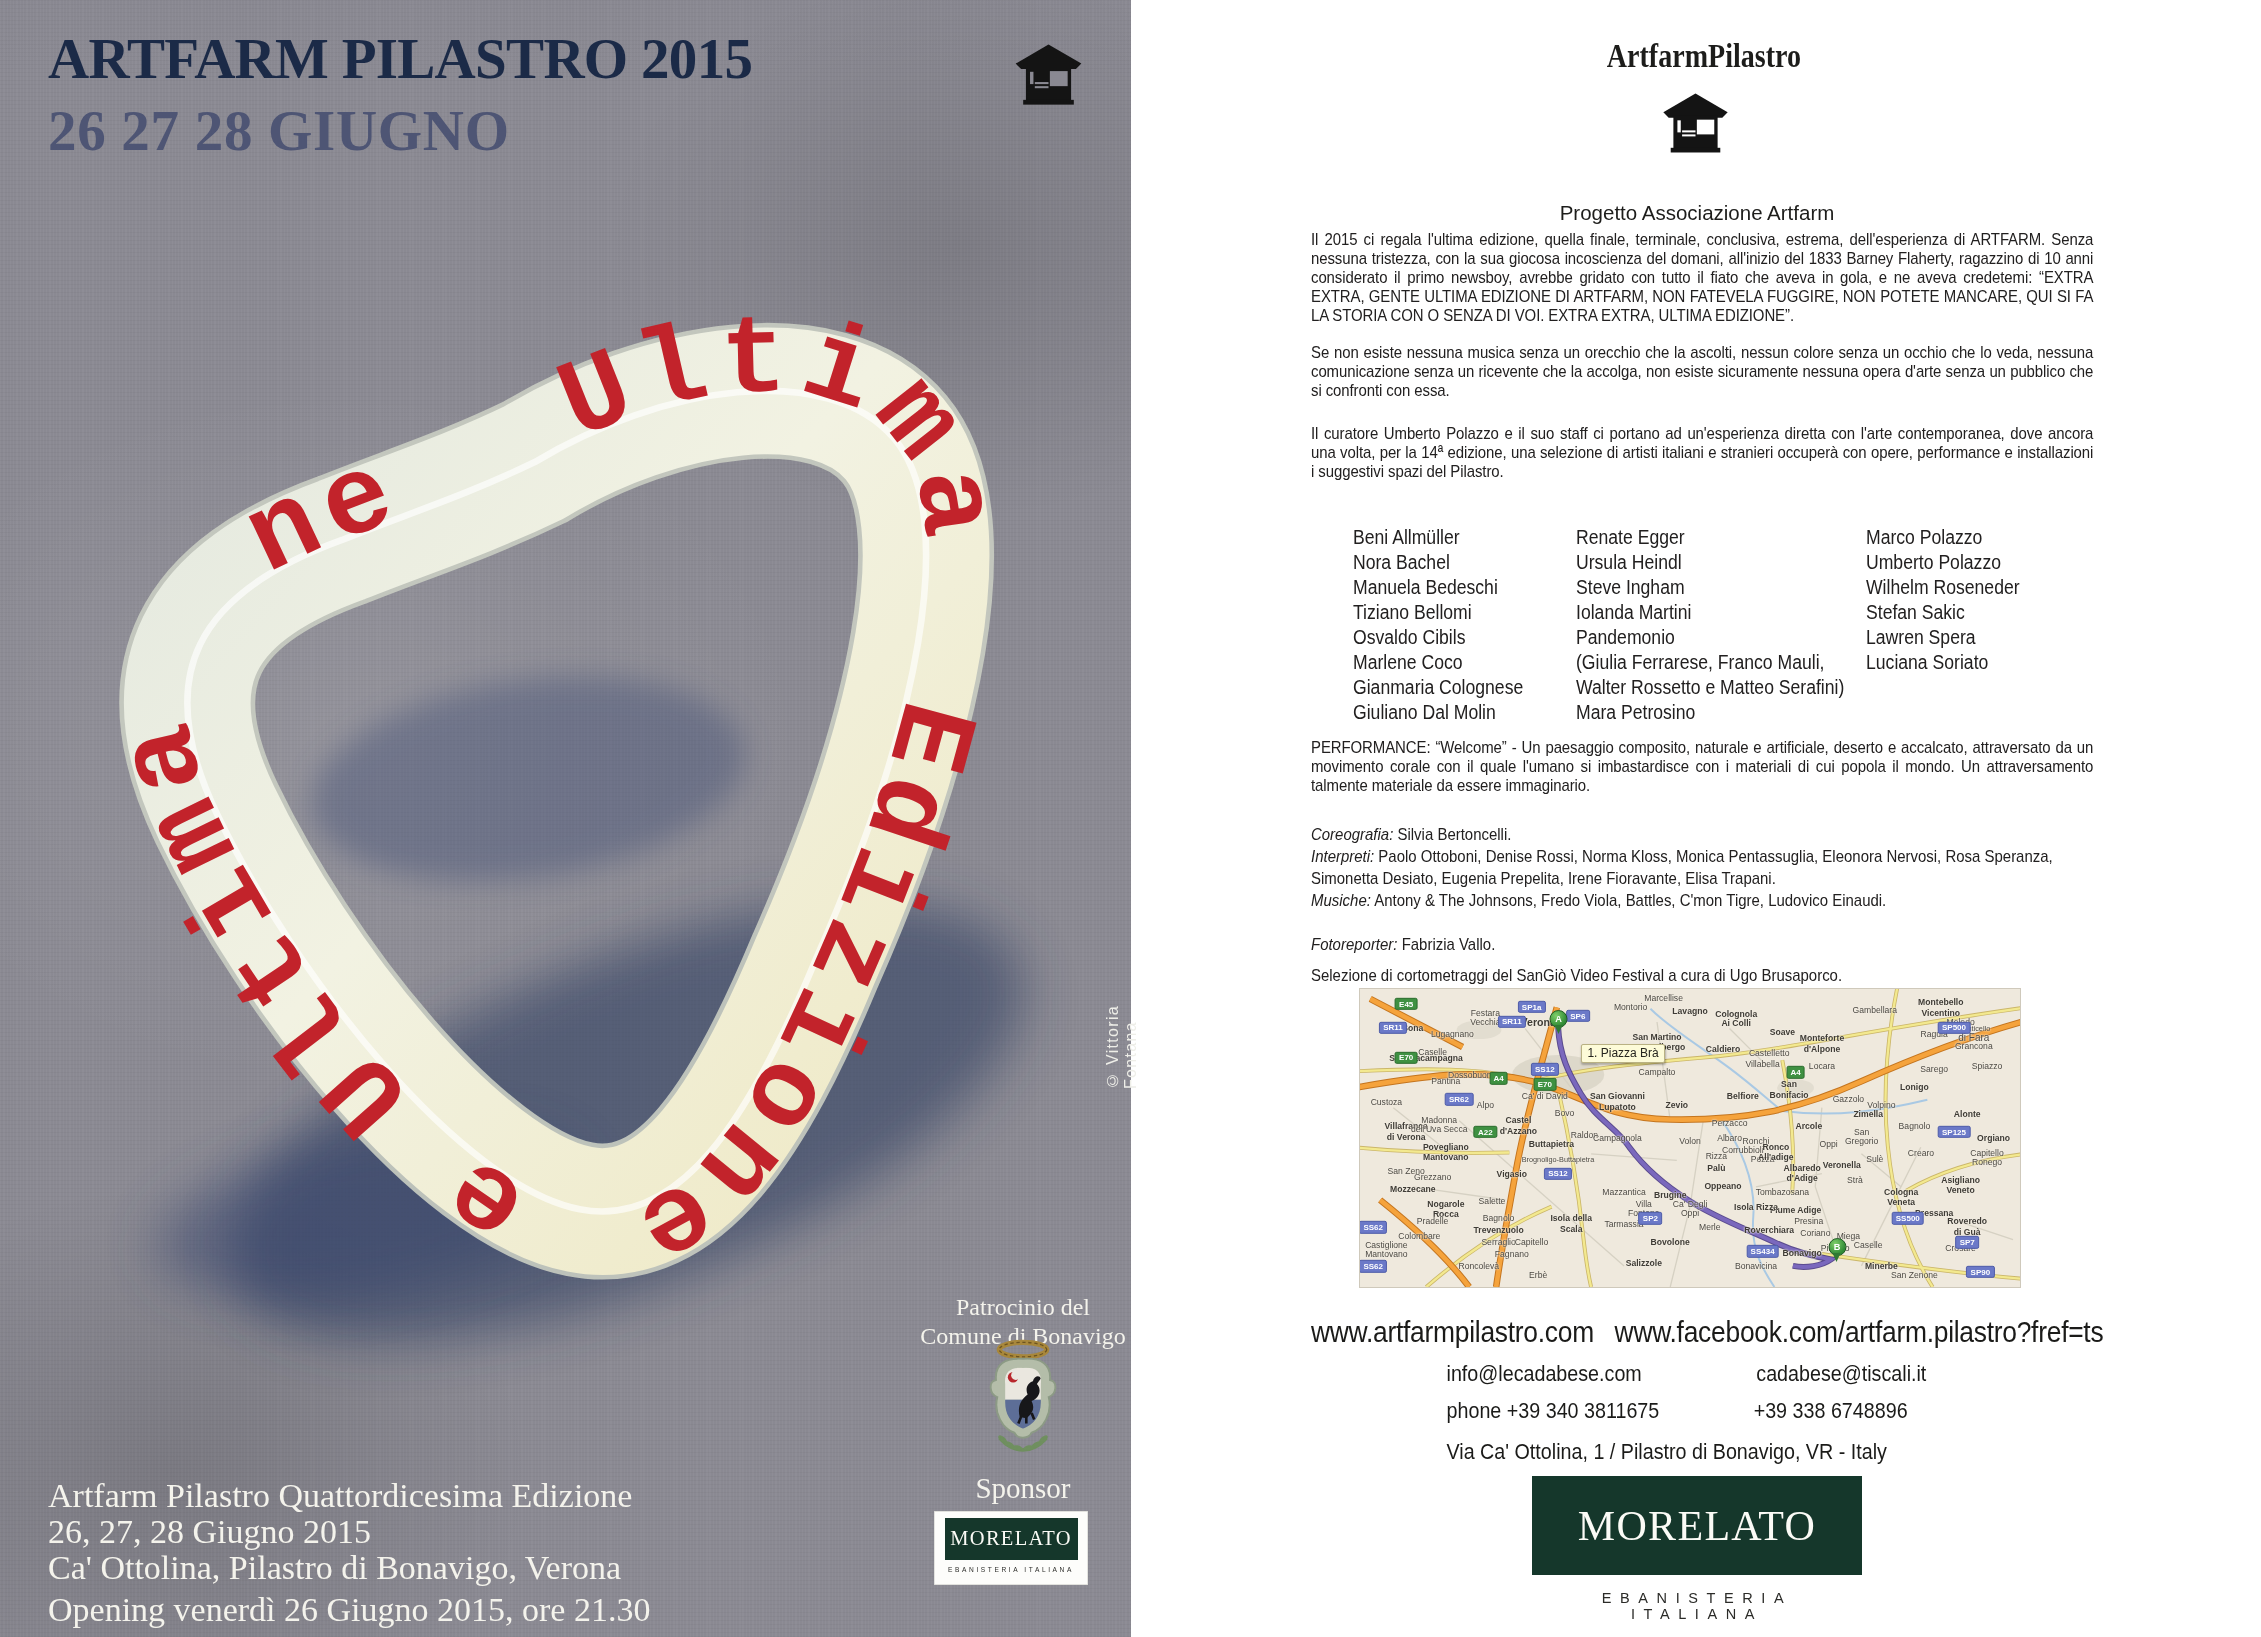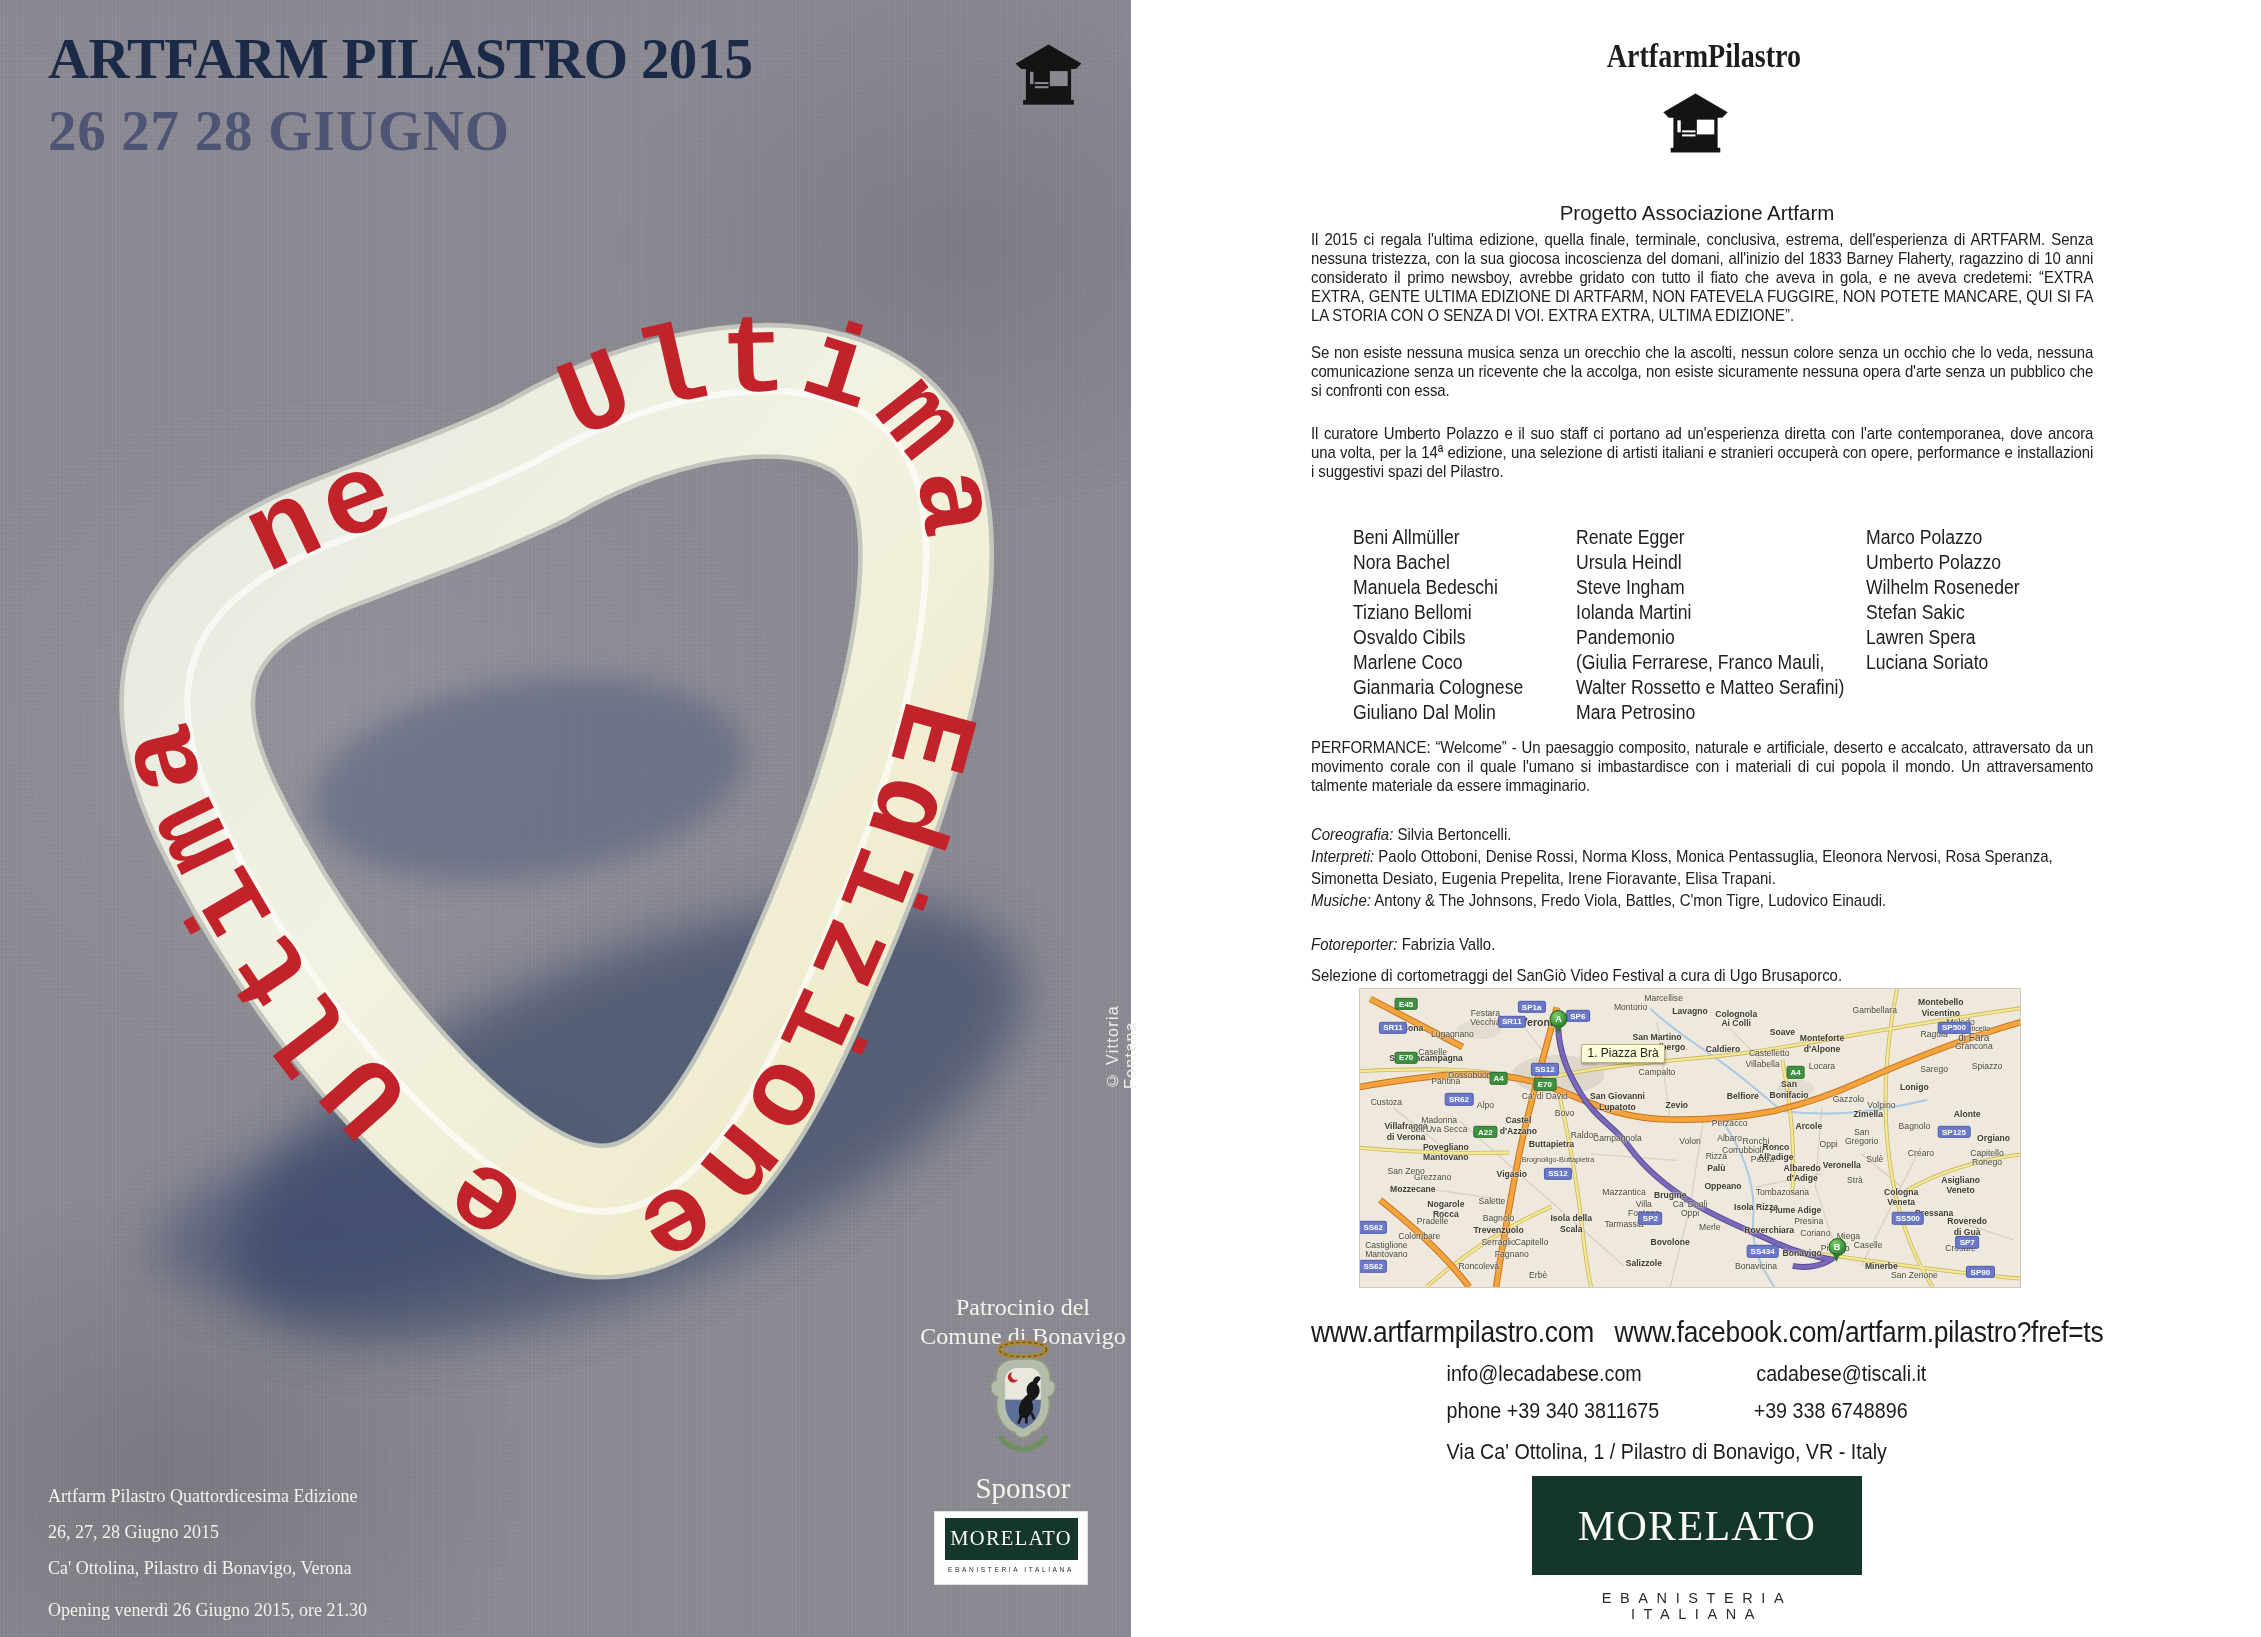--- a/index.html
+++ b/index.html
@@ -13,21 +13,21 @@
       radial-gradient(792px 594px at 30% 45%, rgba(255,255,255,.07), rgba(0,0,0,0) 60%),
       radial-gradient(594px 462px at 85% 15%, rgba(0,0,0,.10), rgba(0,0,0,0) 60%),
       radial-gradient(660px 528px at 15% 90%, rgba(0,0,0,.12), rgba(0,0,0,0) 55%),
       linear-gradient(180deg,#79788312 0,#00000000 79px),
       repeating-linear-gradient(90deg, rgba(255,255,255,.035) 0 1.3px, rgba(0,0,0,0) 1.3px 3.3px),
       repeating-linear-gradient(0deg, rgba(0,0,0,.03) 0 0.7px, rgba(0,0,0,0) 0.7px 4px),
       #8a8992;}
   .poster-title{font-family:"Liberation Serif", serif;font-size:57px;letter-spacing:-0.7px;
     font-weight:600;white-space:nowrap;}
   .poster-sub{font-family:"Liberation Serif", serif;font-size:57px;letter-spacing:0.7px;font-weight:600;}
-  .poster-info{font-family:"Liberation Serif", serif;font-size:18px;line-height:36px;color:#f4f3ec;}
+  .poster-info{font-family:"Liberation Serif", serif;font-size:34px;line-height:36px;color:#f4f3ec;}
   .poster-small{font-family:"Liberation Serif", serif;font-size:24px;line-height:29px;color:#f4f3ec;text-align:center;}
   .credit-vert{writing-mode:vertical-rl;transform:rotate(180deg);font-size:16px;color:#eeeee8;
     letter-spacing:1.3px;}
   .sponsor-card{background:#fdfdfb;box-shadow:0 0 0 0.7px #d8d8d4 inset;}
   .morelato-green{background:#15372b;display:flex;align-items:center;justify-content:center;}
   .morelato-word{font-family:"Liberation Serif", serif;color:#fbfbf6;letter-spacing:1.3px;}
   .ebanisteria{color:#2b2b28;text-align:center;}
 
   
   .cond{transform:scaleX(.88);transform-origin:0 0;}

